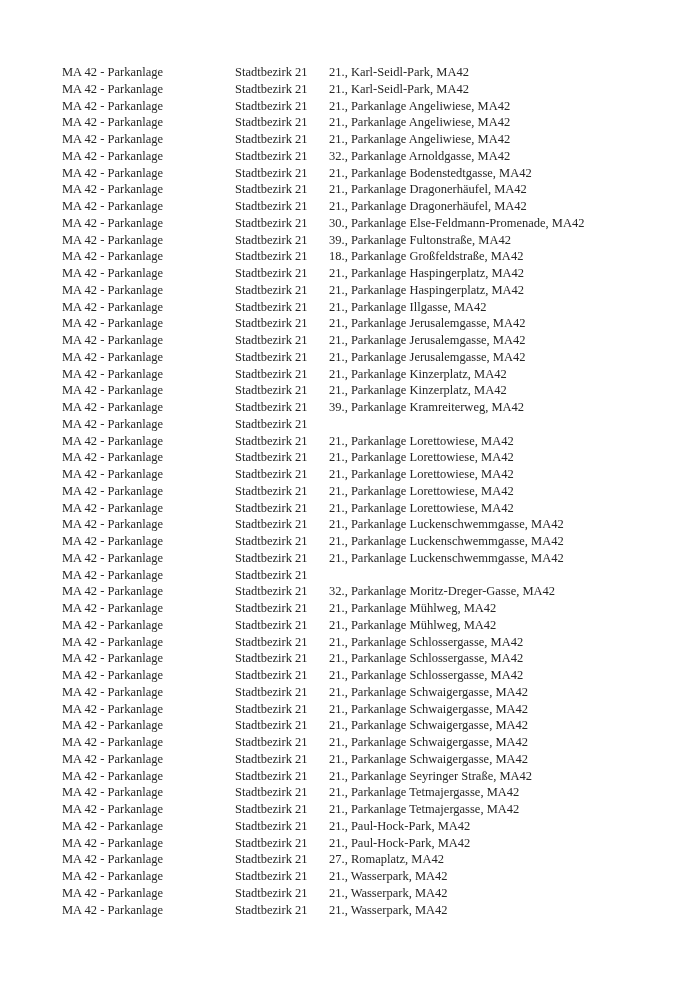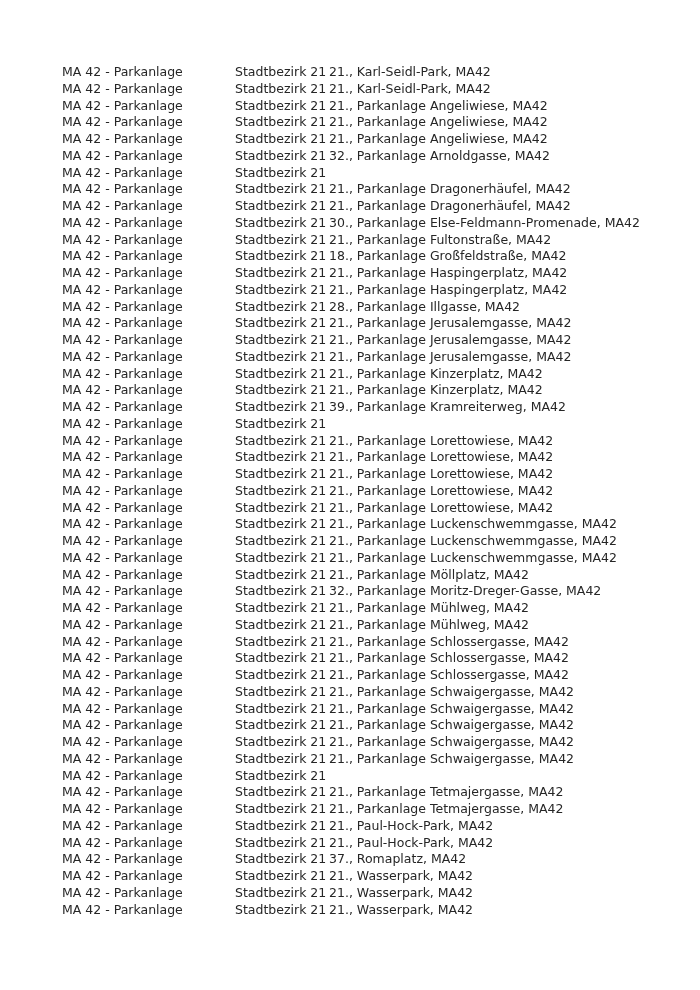--- a/index.html
+++ b/index.html
@@ -12,20 +12,21 @@
     height: 990px;
     overflow: hidden;
     font-family: "DejaVu Sans", "Liberation Sans", sans-serif;
     color: #262626;
   }
   .page {
     box-sizing: border-box;
     width: 700px;
     height: 990px;
     padding: 64px 20px 12px 62px;
+    font-family: Liberation Serif, serif;
   }
   .rows {
     display: block;
   }
   .row {
     display: flex;
     align-items: center;
     height: 16.76px;
     line-height: 16.76px;
     font-size: 12.5px;
@@ -70,60 +71,61 @@
         <span class="cell c2">21., Parkanlage Angeliwiese, MA42</span>
       </div>
       <div class="row">
         <span class="cell c0">MA 42 - Parkanlage</span>
         <span class="cell c1">Stadtbezirk 21</span>
         <span class="cell c2">32., Parkanlage Arnoldgasse, MA42</span>
       </div>
       <div class="row">
         <span class="cell c0">MA 42 - Parkanlage</span>
         <span class="cell c1">Stadtbezirk 21</span>
+        <span class="cell c2">21., Parkanlage Bodenstedtgasse, MA42</span>
       </div>
       <div class="row">
         <span class="cell c0">MA 42 - Parkanlage</span>
         <span class="cell c1">Stadtbezirk 21</span>
         <span class="cell c2">21., Parkanlage Dragonerhäufel, MA42</span>
       </div>
       <div class="row">
         <span class="cell c0">MA 42 - Parkanlage</span>
         <span class="cell c1">Stadtbezirk 21</span>
         <span class="cell c2">21., Parkanlage Dragonerhäufel, MA42</span>
       </div>
       <div class="row">
         <span class="cell c0">MA 42 - Parkanlage</span>
         <span class="cell c1">Stadtbezirk 21</span>
         <span class="cell c2">30., Parkanlage Else-Feldmann-Promenade, MA42</span>
       </div>
       <div class="row">
         <span class="cell c0">MA 42 - Parkanlage</span>
         <span class="cell c1">Stadtbezirk 21</span>
-        <span class="cell c2">21., Parkanlage Fultonstraße, MA42</span>
+        <span class="cell c2">39., Parkanlage Fultonstraße, MA42</span>
       </div>
       <div class="row">
         <span class="cell c0">MA 42 - Parkanlage</span>
         <span class="cell c1">Stadtbezirk 21</span>
         <span class="cell c2">18., Parkanlage Großfeldstraße, MA42</span>
       </div>
       <div class="row">
         <span class="cell c0">MA 42 - Parkanlage</span>
         <span class="cell c1">Stadtbezirk 21</span>
         <span class="cell c2">21., Parkanlage Haspingerplatz, MA42</span>
       </div>
       <div class="row">
         <span class="cell c0">MA 42 - Parkanlage</span>
         <span class="cell c1">Stadtbezirk 21</span>
         <span class="cell c2">21., Parkanlage Haspingerplatz, MA42</span>
       </div>
       <div class="row">
         <span class="cell c0">MA 42 - Parkanlage</span>
         <span class="cell c1">Stadtbezirk 21</span>
-        <span class="cell c2">28., Parkanlage Illgasse, MA42</span>
+        <span class="cell c2">21., Parkanlage Illgasse, MA42</span>
       </div>
       <div class="row">
         <span class="cell c0">MA 42 - Parkanlage</span>
         <span class="cell c1">Stadtbezirk 21</span>
         <span class="cell c2">21., Parkanlage Jerusalemgasse, MA42</span>
       </div>
       <div class="row">
         <span class="cell c0">MA 42 - Parkanlage</span>
         <span class="cell c1">Stadtbezirk 21</span>
         <span class="cell c2">21., Parkanlage Jerusalemgasse, MA42</span>
@@ -188,21 +190,20 @@
         <span class="cell c2">21., Parkanlage Luckenschwemmgasse, MA42</span>
       </div>
       <div class="row">
         <span class="cell c0">MA 42 - Parkanlage</span>
         <span class="cell c1">Stadtbezirk 21</span>
         <span class="cell c2">21., Parkanlage Luckenschwemmgasse, MA42</span>
       </div>
       <div class="row">
         <span class="cell c0">MA 42 - Parkanlage</span>
         <span class="cell c1">Stadtbezirk 21</span>
-        <span class="cell c2">21., Parkanlage Möllplatz, MA42</span>
       </div>
       <div class="row">
         <span class="cell c0">MA 42 - Parkanlage</span>
         <span class="cell c1">Stadtbezirk 21</span>
         <span class="cell c2">32., Parkanlage Moritz-Dreger-Gasse, MA42</span>
       </div>
       <div class="row">
         <span class="cell c0">MA 42 - Parkanlage</span>
         <span class="cell c1">Stadtbezirk 21</span>
         <span class="cell c2">21., Parkanlage Mühlweg, MA42</span>
@@ -248,20 +249,21 @@
         <span class="cell c2">21., Parkanlage Schwaigergasse, MA42</span>
       </div>
       <div class="row">
         <span class="cell c0">MA 42 - Parkanlage</span>
         <span class="cell c1">Stadtbezirk 21</span>
         <span class="cell c2">21., Parkanlage Schwaigergasse, MA42</span>
       </div>
       <div class="row">
         <span class="cell c0">MA 42 - Parkanlage</span>
         <span class="cell c1">Stadtbezirk 21</span>
+        <span class="cell c2">21., Parkanlage Seyringer Straße, MA42</span>
       </div>
       <div class="row">
         <span class="cell c0">MA 42 - Parkanlage</span>
         <span class="cell c1">Stadtbezirk 21</span>
         <span class="cell c2">21., Parkanlage Tetmajergasse, MA42</span>
       </div>
       <div class="row">
         <span class="cell c0">MA 42 - Parkanlage</span>
         <span class="cell c1">Stadtbezirk 21</span>
         <span class="cell c2">21., Parkanlage Tetmajergasse, MA42</span>
@@ -272,21 +274,21 @@
         <span class="cell c2">21., Paul-Hock-Park, MA42</span>
       </div>
       <div class="row">
         <span class="cell c0">MA 42 - Parkanlage</span>
         <span class="cell c1">Stadtbezirk 21</span>
         <span class="cell c2">21., Paul-Hock-Park, MA42</span>
       </div>
       <div class="row">
         <span class="cell c0">MA 42 - Parkanlage</span>
         <span class="cell c1">Stadtbezirk 21</span>
-        <span class="cell c2">37., Romaplatz, MA42</span>
+        <span class="cell c2">27., Romaplatz, MA42</span>
       </div>
       <div class="row">
         <span class="cell c0">MA 42 - Parkanlage</span>
         <span class="cell c1">Stadtbezirk 21</span>
         <span class="cell c2">21., Wasserpark, MA42</span>
       </div>
       <div class="row">
         <span class="cell c0">MA 42 - Parkanlage</span>
         <span class="cell c1">Stadtbezirk 21</span>
         <span class="cell c2">21., Wasserpark, MA42</span>

